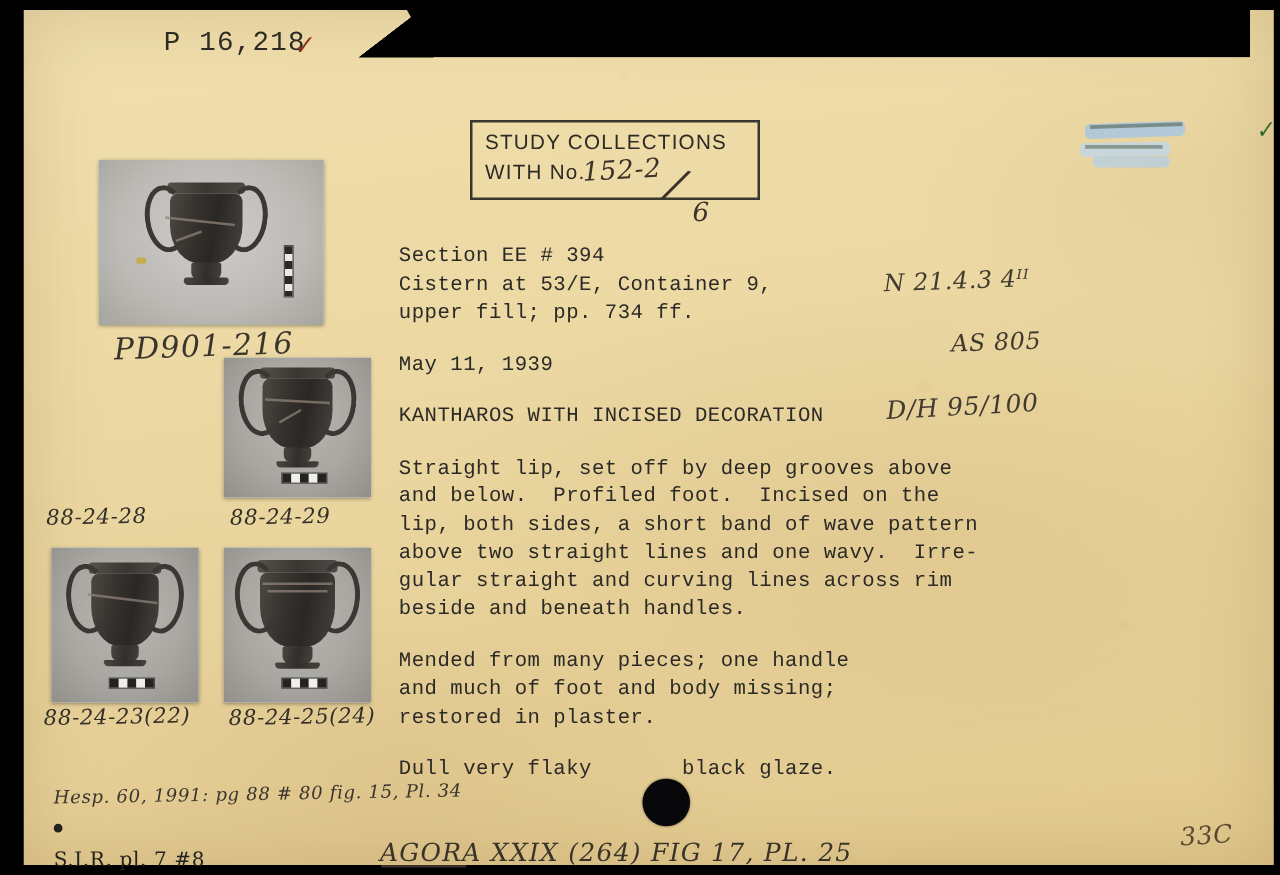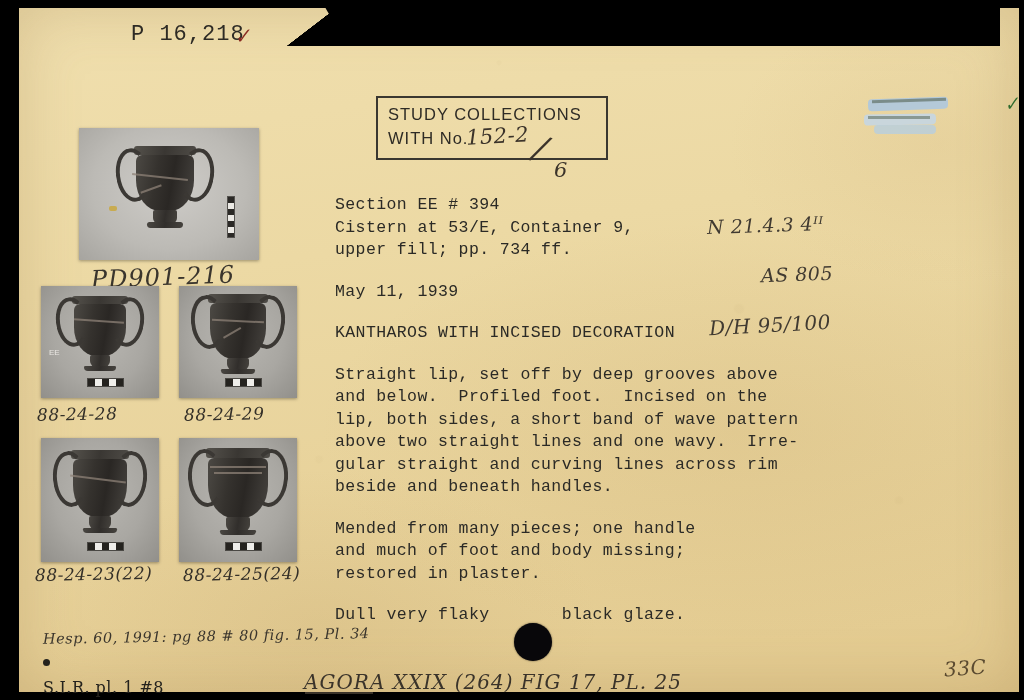--- a/index.html
+++ b/index.html
@@ -70,21 +70,21 @@
     letter-spacing: .4px;
   }
   #typed-block {
     position: absolute;
     left: 300px;
     top: 186px;
     width: 600px;
     font-size: 16.5px;
     line-height: 22.5px;
   }
-  #typed-block p { margin: 0 0 19px 16px; white-space: pre-wrap; }
+  #typed-block p { margin: 0 0 19px 0; white-space: pre-wrap; }
 
   
   .hand {
     font-family: "DejaVu Serif", serif;
     color: #3a3630;
     font-style: italic;
     letter-spacing: .5px;
   }
 
   #hw-p16218 {
@@ -333,40 +333,20 @@
         <div class="foot" style="top:76px; width:36px; height:6px; border-radius:3px 3px 4px 4px;"></div>
         <div class="handle" style="left:6px; top:2px; width:26px; height:46px; border-right-color:transparent; border-top-color:#3b3834; transform: rotate(-8deg);"></div>
         <div class="handle" style="right:6px; top:2px; width:26px; height:46px; border-left-color:transparent; border-top-color:#3b3834; transform: rotate(8deg);"></div>
         <div class="crack" style="left:22px; top:30px; width:56px; height:2px; transform: rotate(6deg);"></div>
         <div class="crack" style="left:30px; top:42px; width:22px; height:1.5px; transform: rotate(-20deg);"></div>
       </div>
       <div class="vert-bar" style="left:148px; top:68px; height:40px;"></div>
       <div class="yellow-dot" style="left:30px; top:78px;"></div>
     </div>
 
-    <div class="photo" style="left:22px; top:278px; width:118px; height:112px;">
-      <div class="inner"></div>
-      <div class="vessel" style="left:50%; top:10px; width:96px; height:88px;">
-        <div class="lip" style="top:0px; width:56px; height:8px;"></div>
-        <div class="body" style="top:8px; width:52px; height:52px;"></div>
-        <div class="foot" style="top:59px; width:20px; height:12px;"></div>
-        <div class="foot" style="top:70px; width:32px; height:5px;"></div>
-        <div class="handle" style="left:4px; top:1px; width:24px; height:42px; border-right-color:transparent; transform: rotate(-8deg);"></div>
-        <div class="handle" style="right:4px; top:1px; width:24px; height:42px; border-left-color:transparent; transform: rotate(8deg);"></div>
-        <div class="crack" style="left:22px; top:24px; width:50px; height:1.5px; transform: rotate(4deg);"></div>
-      </div>
-      <div class="scale-bar" style="left:46px; top:92px;">
-        <span class="b"></span>
-          <span class="w"></span>
-          <span class="b"></span>
-          <span class="w"></span>
-          <span class="b"></span>
-      </div>
-      <div class="ylabel" style="left:8px; top:62px;">EE</div>
-    </div>
     <div class="photolabel" style="left:18px; top:396px;">88-24-28</div>
 
     <div class="photo" style="left:160px; top:278px; width:118px; height:112px;">
       <div class="inner"></div>
       <div class="vessel" style="left:50%; top:8px; width:100px; height:92px;">
         <div class="lip" style="top:0px; width:60px; height:9px;"></div>
         <div class="body" style="top:9px; width:56px; height:56px;"></div>
         <div class="foot" style="top:64px; width:22px; height:12px;"></div>
         <div class="foot" style="top:75px; width:34px; height:5px;"></div>
         <div class="handle" style="left:3px; top:1px; width:26px; height:46px; border-right-color:transparent; transform: rotate(-6deg);"></div>
@@ -424,21 +404,21 @@
           <span class="w"></span>
           <span class="b"></span>
       </div>
     </div>
     <div class="photolabel" style="left:164px; top:556px;">88-24-25(24)</div>
 
     <div id="punch-hole"></div>
 
     <div id="hw-bottom1" class="hand">Hesp. 60, 1991: pg 88 # 80 fig. 15, Pl. 34</div>
     <div id="hw-bullet"></div>
-    <div id="hw-bottom2b" class="hand">S.I.R.  pl. 1  #8</div>
+    <div id="hw-bottom2b" class="hand">S.I.R.  pl. 7  #8</div>
     <div id="hw-agora" class="hand">AGORA  XXIX  (264)  FIG 17,  PL. 25</div>
     <div id="hw-agora-u"></div>
 
   </div>
 
   <div id="tab-notch2"></div>
   <div id="tab-diag"></div>
 
 </div>
 

